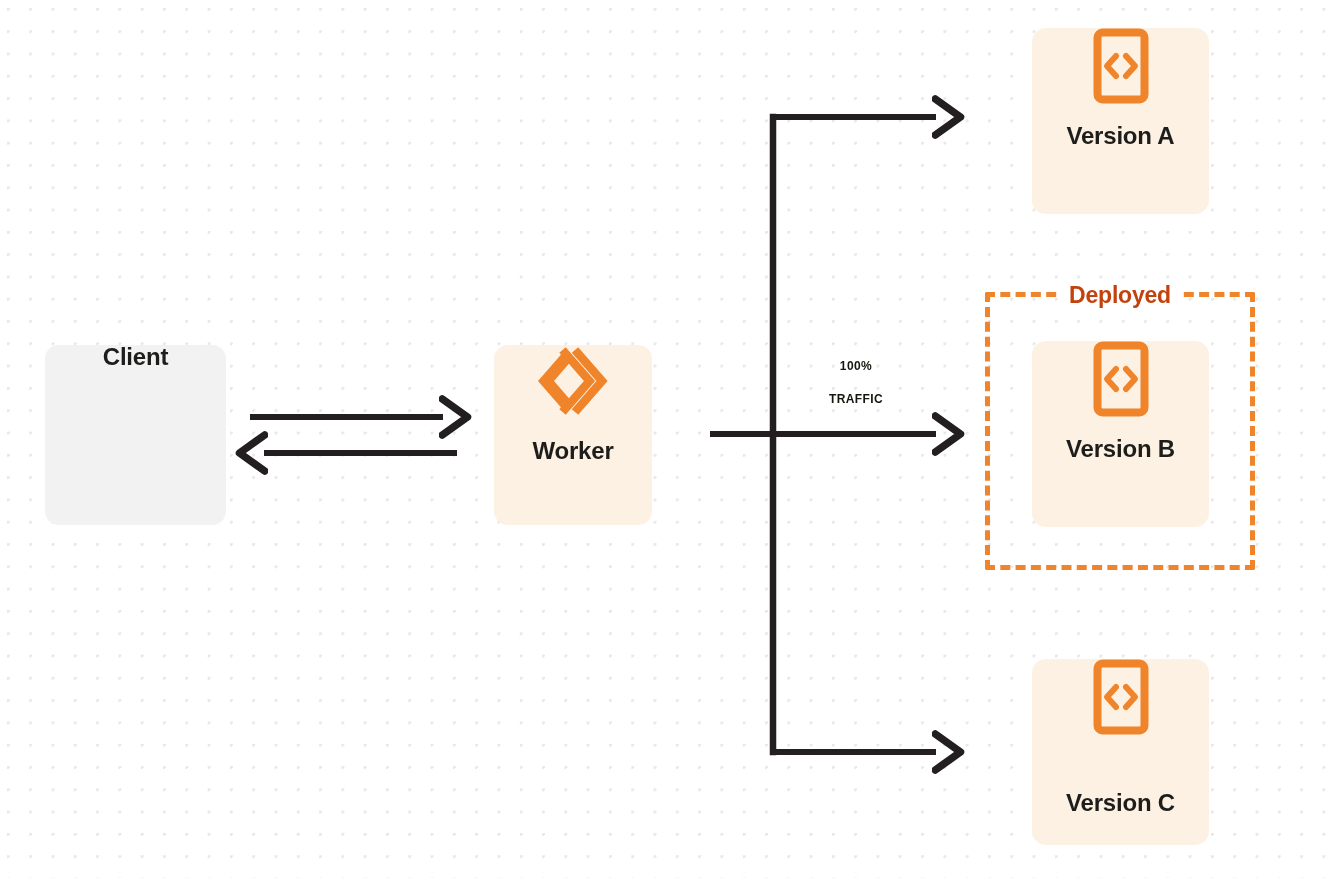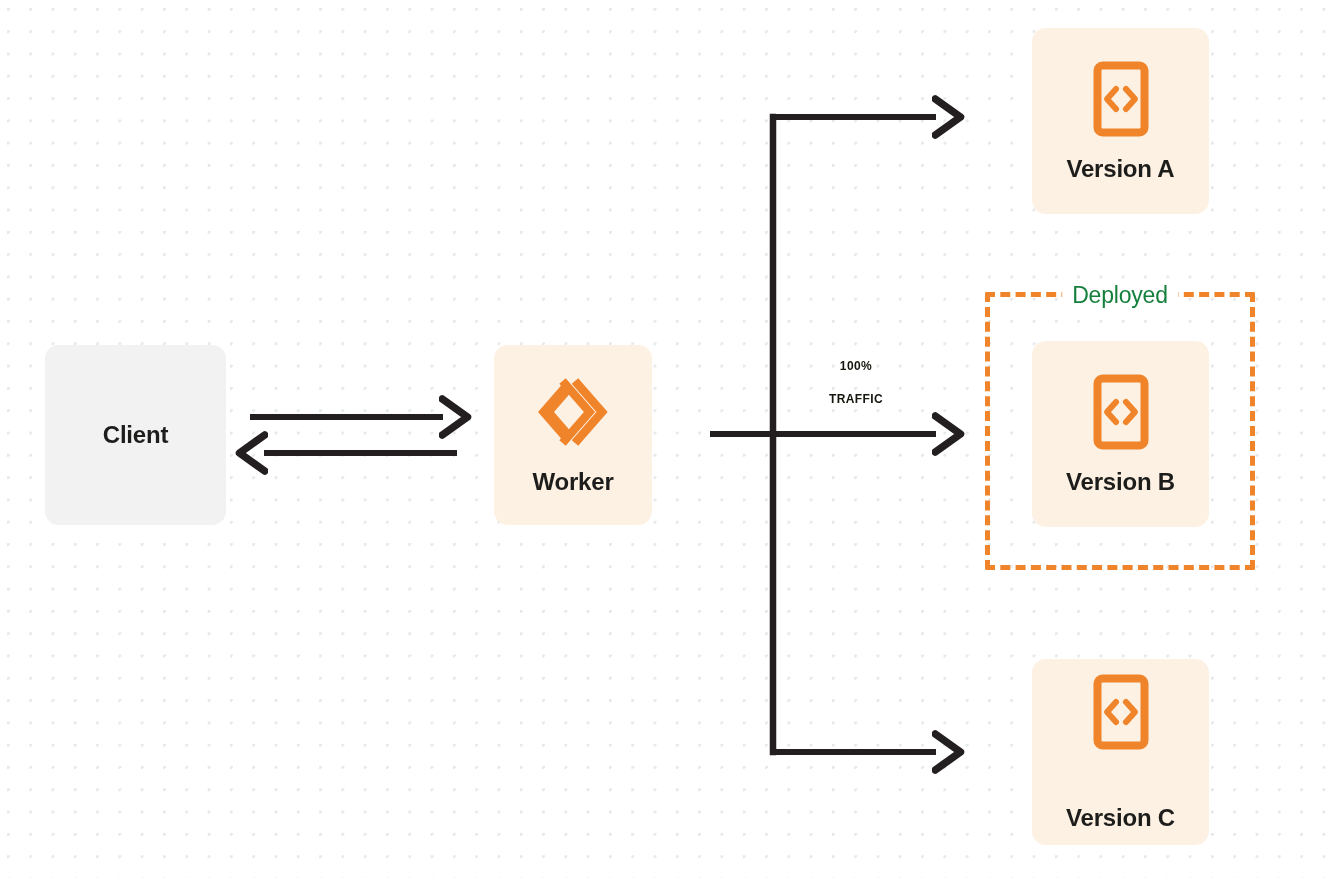--- a/index.html
+++ b/index.html
@@ -20,21 +20,21 @@
     -webkit-font-smoothing: antialiased;
   }
 
   
   .node {
     position: absolute;
     border-radius: 14px;
     display: flex;
     flex-direction: column;
     align-items: center;
-    justify-content: center;
+    justify-content: flex-start;
     box-sizing: border-box;
   }
   .node-label {
     font-size: 24px;
     font-weight: bold;
     color: #1d1d1b;
     letter-spacing: -0.2px;
     line-height: 1;
     text-align: center;
   }
@@ -74,22 +74,22 @@
     box-sizing: border-box;
   }
   .deployed-label {
     position: absolute;
     left: 50%;
     top: -16px;
     transform: translateX(-50%);
     background: #ffffff;
     padding: 0 10px;
     font-size: 23px;
-    font-weight: normal;
-    color: #15803d;
+    font-weight: bold;
+    color: #c2410c;
     letter-spacing: -0.2px;
     white-space: nowrap;
     line-height: 28px;
   }
 
   
   .connectors {
     position: absolute;
     left: 0; top: 0;
     width: 1338px; height: 878px;

